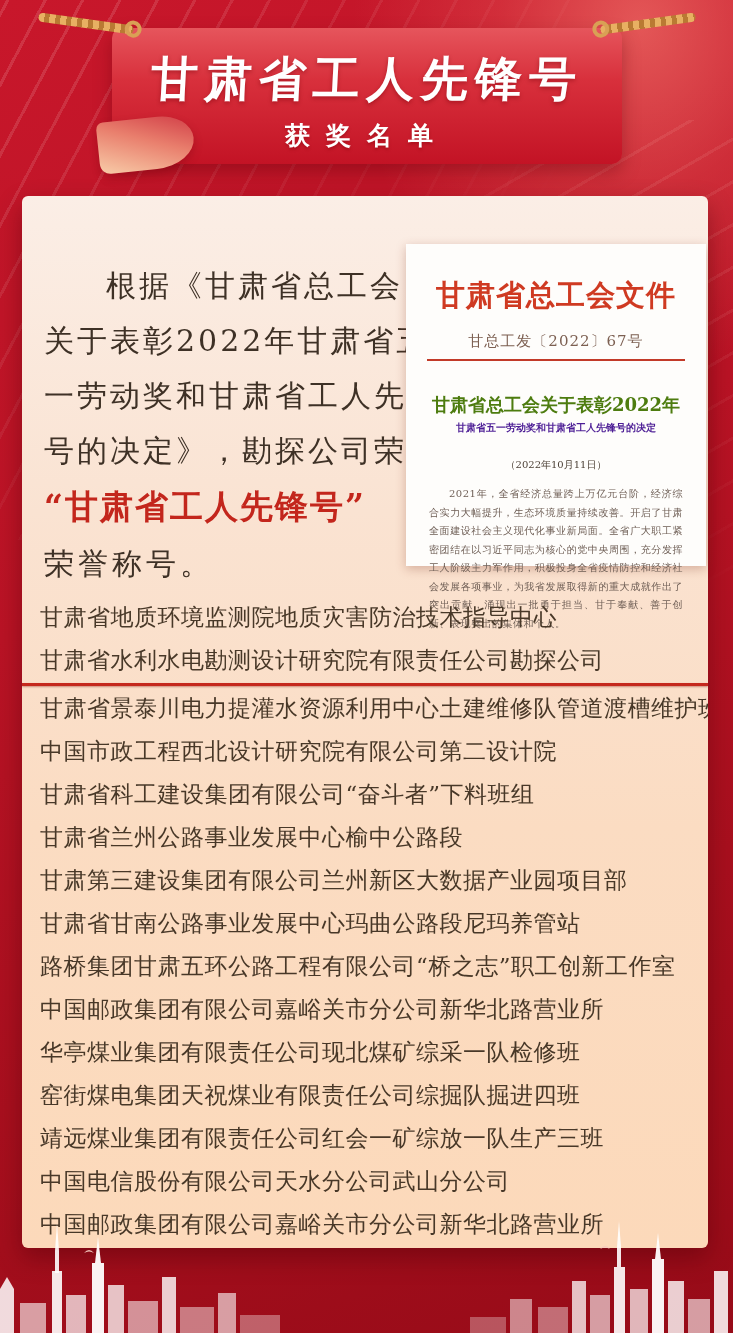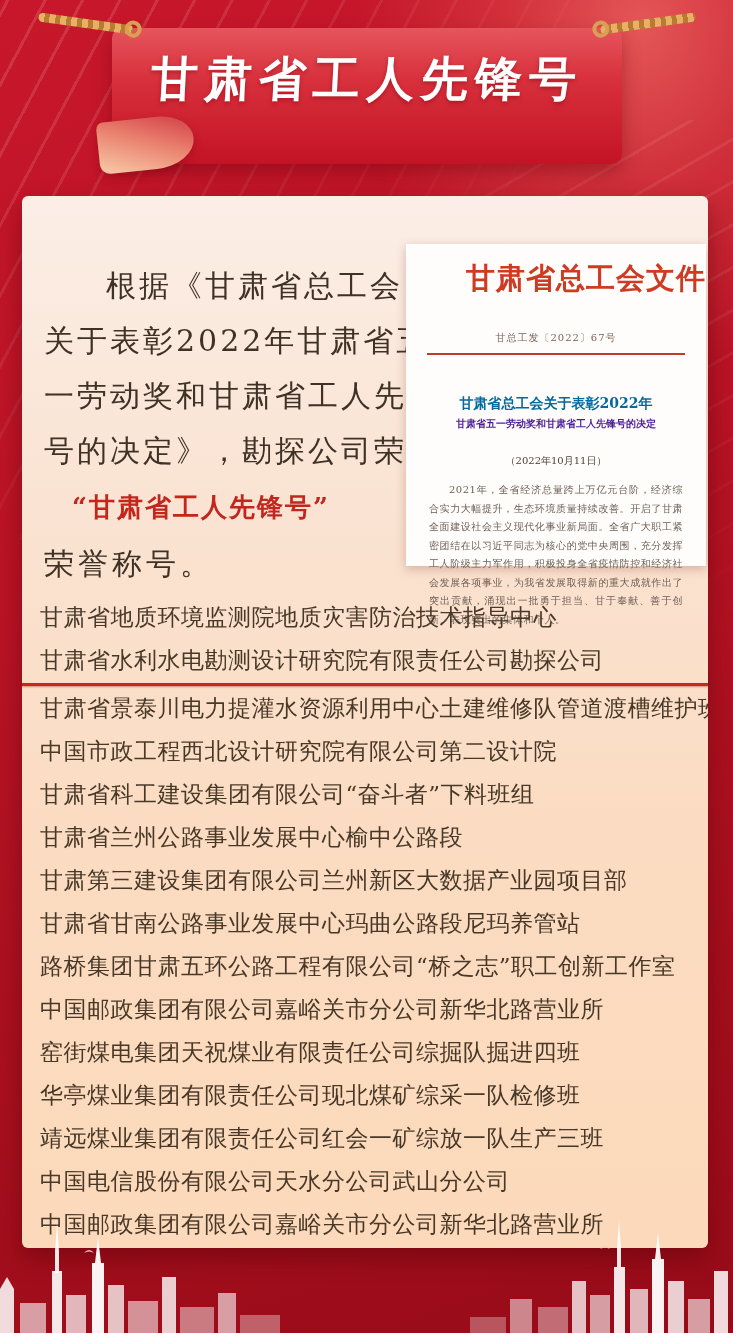--- a/index.html
+++ b/index.html
@@ -69,33 +69,33 @@
     position:absolute;left:22px;top:196px;width:686px;height:1052px;
     background:linear-gradient(180deg,#fbeee6 0%,#fae3d2 30%,#fbdcc2 60%,#fcd9ba 100%);
     border-radius:6px;
     box-shadow:0 10px 24px rgba(80,0,8,0.45);
   }
 
   
   .intro{position:absolute;left:22px;top:62px;width:378px;color:#3e3126;}
   .intro-line{font-size:30px;line-height:55px;letter-spacing:3px;white-space:nowrap;}
   .intro-line.first{text-indent:62px;}
-  .intro-highlight{font-size:26px;line-height:58px;font-weight:bold;color:#c3261c;letter-spacing:2px;white-space:nowrap;margin-left:28px;}
+  .intro-highlight{font-size:33px;line-height:58px;font-weight:bold;color:#c3261c;letter-spacing:2px;white-space:nowrap;}
   .intro-tail{font-size:30px;line-height:56px;letter-spacing:4px;}
 
   
   .doc-page{
     position:absolute;left:384px;top:48px;width:300px;height:322px;
     background:#fefdfb;box-shadow:0 3px 10px rgba(120,40,20,0.28);
     text-align:center;
   }
-  .doc-header{margin-top:15px;font-size:29px;font-weight:bold;color:#cf3a22;letter-spacing:1px;text-align:right;}
-  .doc-number{margin-top:32px;font-size:10px;color:#7c5f51;letter-spacing:1px;}
+  .doc-header{margin-top:32px;font-size:29px;font-weight:bold;color:#cf3a22;letter-spacing:1px;}
+  .doc-number{margin-top:16px;font-size:15px;color:#7c5f51;letter-spacing:1px;}
   .doc-redline{margin:8px auto 0;width:86%;height:2px;background:#c23a28;}
-  .doc-title1{margin-top:40px;font-size:14px;font-weight:bold;color:#0369a1;}
+  .doc-title1{margin-top:32px;font-size:18px;font-weight:bold;color:#4d7c0f;}
   .doc-title2{margin-top:4px;font-size:10px;font-weight:bold;color:#4c1d95;}
   .doc-date{margin-top:23px;font-size:10px;color:#4c4036;}
   .doc-body{
     margin:13px auto 16px;width:254px;font-size:10px;line-height:1.85;
     color:#6e5e55;text-align:justify;text-indent:2em;letter-spacing:0.5px;
   }
 
   
   .winners{position:absolute;left:0;top:400px;right:0;}
   .winner-row{
@@ -115,20 +115,21 @@
 <div class="flare2"></div>
 
 <div class="banner">
   <div class="rope left">
       <span class="ring"></span>
     </div>
   <div class="rope right">
       <span class="ring"></span>
     </div>
   <div class="banner-title">甘肃省工人先锋号</div>
+  <div class="banner-subtitle">获奖名单</div>
 </div>
 <div class="swoosh"></div>
 
 <div class="card">
 
   <div class="intro">
     <div class="intro-line first">根据《甘肃省总工会</div>
     <div class="intro-line">关于表彰2022年甘肃省五</div>
     <div class="intro-line">一劳动奖和甘肃省工人先锋</div>
     <div class="intro-line">号的决定》，勘探公司荣获</div>
@@ -151,22 +152,22 @@
     <div class="winner-row">甘肃省水利水电勘测设计研究院有限责任公司勘探公司</div>
     <div class="divider"></div>
     <div class="winner-row">甘肃省景泰川电力提灌水资源利用中心土建维修队管道渡槽维护班</div>
     <div class="winner-row">中国市政工程西北设计研究院有限公司第二设计院</div>
     <div class="winner-row">甘肃省科工建设集团有限公司“奋斗者”下料班组</div>
     <div class="winner-row">甘肃省兰州公路事业发展中心榆中公路段</div>
     <div class="winner-row">甘肃第三建设集团有限公司兰州新区大数据产业园项目部</div>
     <div class="winner-row">甘肃省甘南公路事业发展中心玛曲公路段尼玛养管站</div>
     <div class="winner-row">路桥集团甘肃五环公路工程有限公司“桥之志”职工创新工作室</div>
     <div class="winner-row">中国邮政集团有限公司嘉峪关市分公司新华北路营业所</div>
+    <div class="winner-row">华亭煤业集团有限责任公司现北煤矿综采一队检修班</div>
     <div class="winner-row">窑街煤电集团天祝煤业有限责任公司综掘队掘进四班</div>
-    <div class="winner-row">华亭煤业集团有限责任公司现北煤矿综采一队检修班</div>
     <div class="winner-row">靖远煤业集团有限责任公司红会一矿综放一队生产三班</div>
     <div class="winner-row">中国电信股份有限公司天水分公司武山分公司</div>
     <div class="winner-row">中国邮政集团有限公司嘉峪关市分公司新华北路营业所</div>
   </div>
 </div>
 
 <svg class="skyline" viewBox="0 0 733 122" xmlns="http://www.w3.org/2000/svg">
 
   <g fill="#ffffff">
     <rect x="0" y="78" width="14" height="44" fill-opacity="0.85"></rect>

